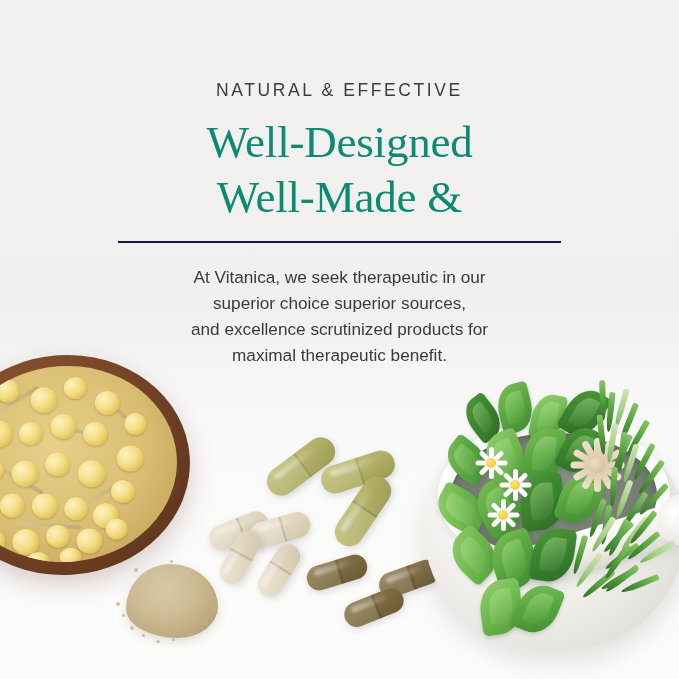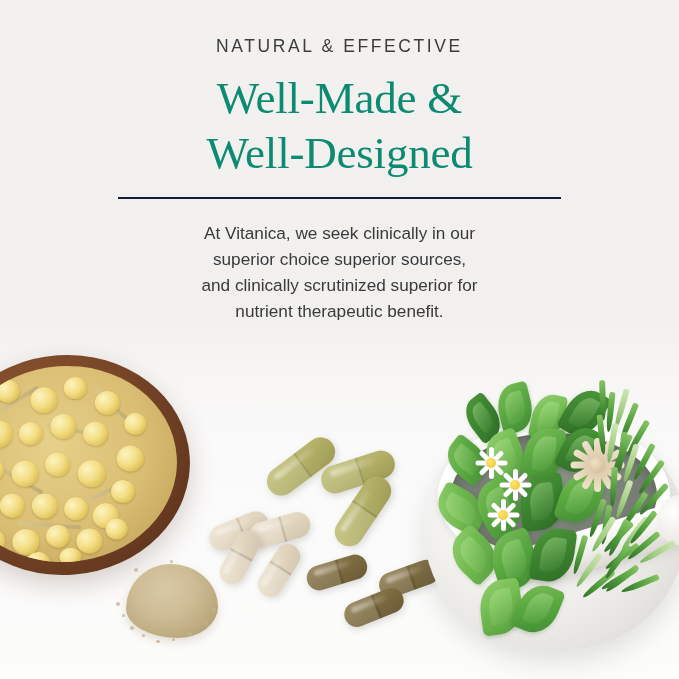--- a/index.html
+++ b/index.html
@@ -21,21 +21,21 @@
 
   
   .text-block {
     position:absolute;
     left:0; top:0; width:679px;
     text-align:center;
     z-index:40;
   }
 
   .eyebrow {
-    margin-top:36px;
+    margin-top:80px;
     font-size:17.5px;
     letter-spacing:2.6px;
     color:#3c3c3c;
     font-weight:300;
     line-height:1.2;
     white-space:nowrap;
   }
 
   .headline {
     margin-top:14px;
@@ -484,29 +484,29 @@
       <span class="needle" style="left:24px; top:50px;  transform:rotate(4deg);"></span>
       <span class="needle" style="left:40px; top:40px;  transform:rotate(20deg);"></span>
     </div>
   </div>
 
   <div class="text-block">
 
     <div class="eyebrow">NATURAL &amp; EFFECTIVE</div>
 
     <h1 class="headline">
+      <span class="hl-line">Well-Designed</span>
       <span class="hl-line">Well-Made &amp;</span>
-      <span class="hl-line">Well-Designed</span>
     </h1>
 
     <div class="divider-wrap">
       <div class="divider"></div>
     </div>
 
     <p class="body-copy">
-      <span class="bc-line">At Vitanica, we seek clinically in our</span>
+      <span class="bc-line">At Vitanica, we seek therapeutic in our</span>
       <span class="bc-line">superior choice superior sources,</span>
-      <span class="bc-line">and clinically scrutinized superior for</span>
-      <span class="bc-line">nutrient therapeutic benefit.</span>
+      <span class="bc-line">and excellence scrutinized products for</span>
+      <span class="bc-line">maximal therapeutic benefit.</span>
     </p>
   </div>
 
 </div>
 
 </body></html>

